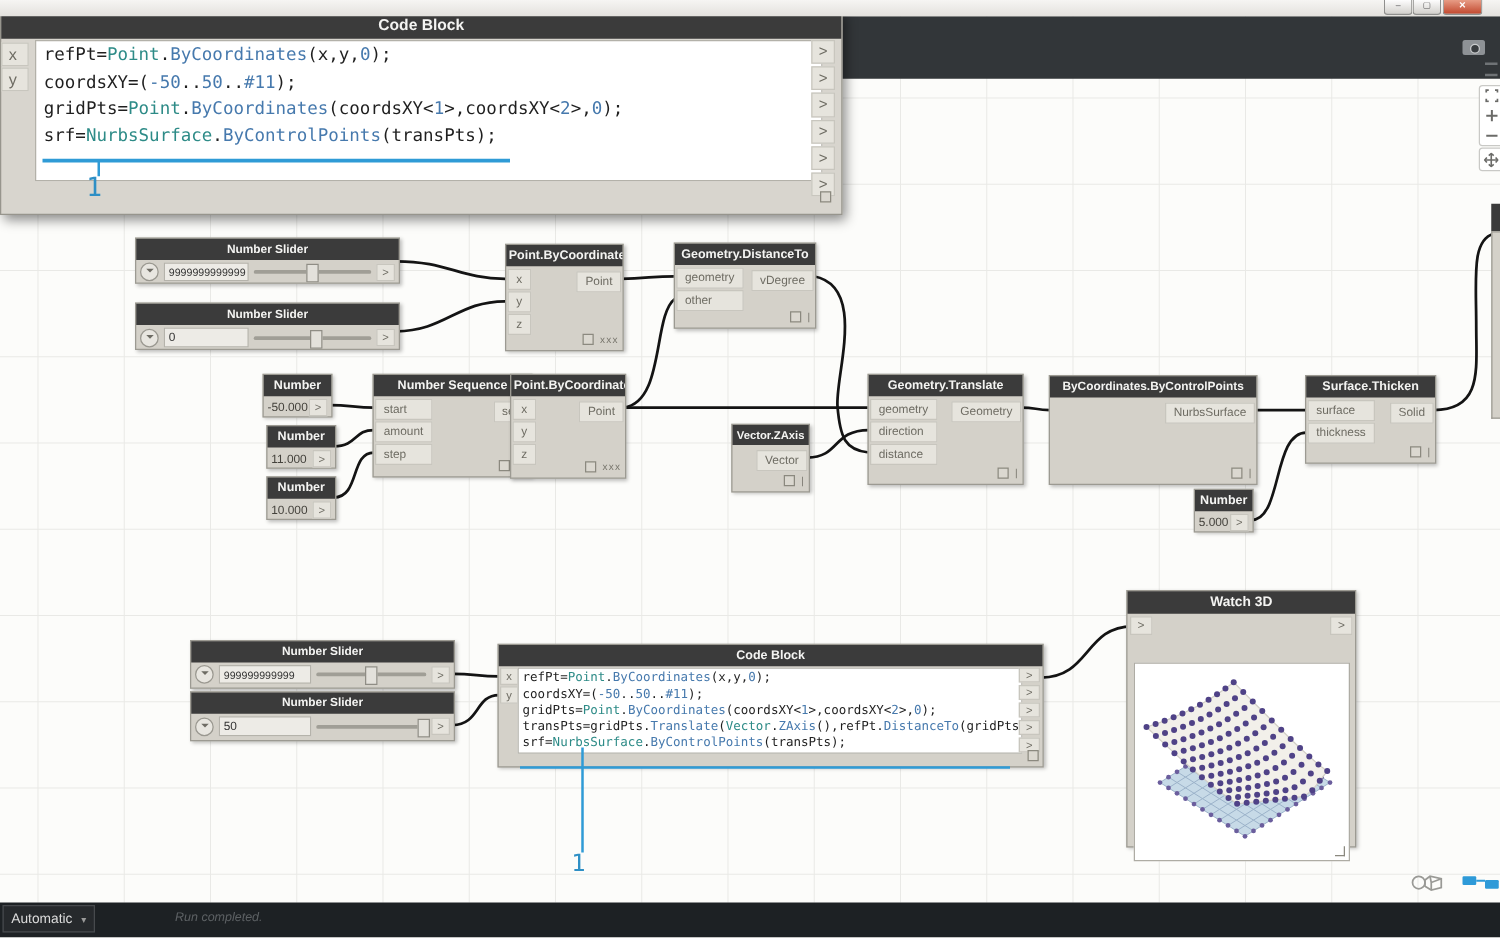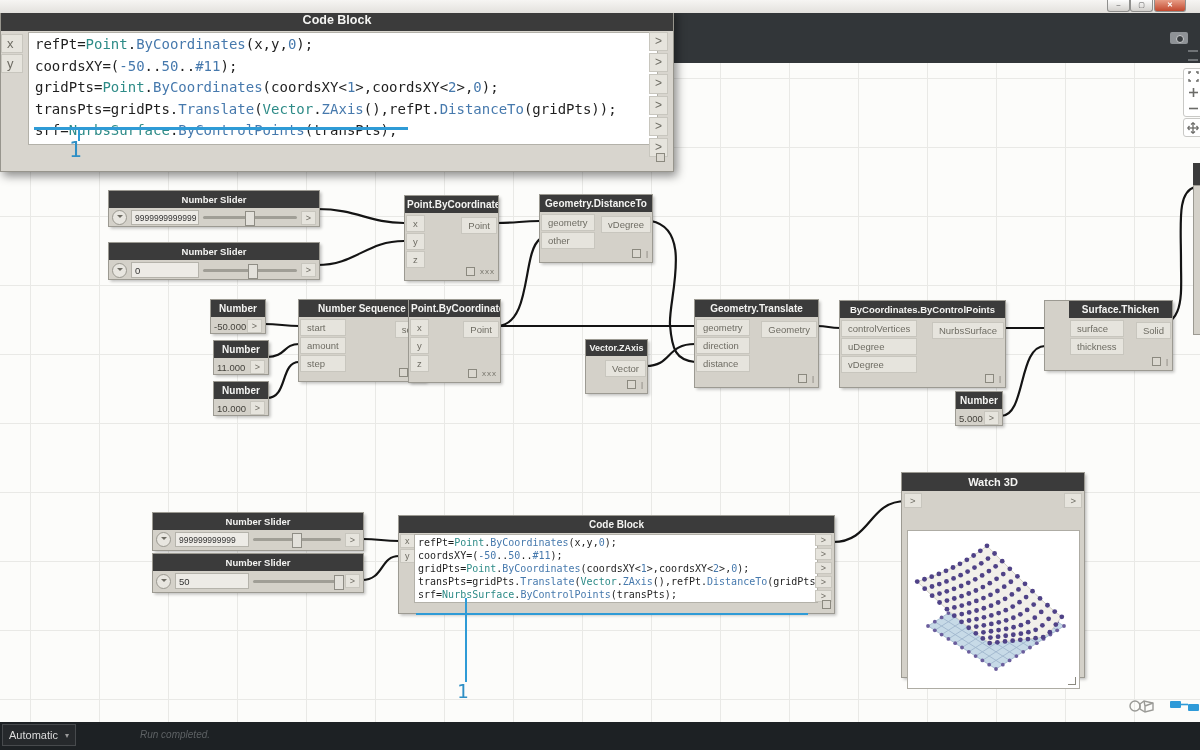--- a/index.html
+++ b/index.html
@@ -287,34 +287,29 @@
       <div class="nfoot">
           <span class="ckbx"></span>
           <span class="lace">|</span>
         </div>
     </div>
   </div>
 
   <div class="node" style="left:839px;top:300px;width:165px;height:86px;">
     <div class="nhead" style="font-size:9.5px;">ByCoordinates.ByControlPoints</div>
     <div class="nbody" style="height:67px;">
-      <div class="ins">
-        <div class="pin">controlVertices</div>
-        <div class="pin">uDegree</div>
-        <div class="pin">vDegree</div>
-      </div>
       <div class="outs"><span class="pout">NurbsSurface</span></div>
       <div class="nfoot">
           <span class="ckbx"></span>
           <span class="lace">|</span>
         </div>
     </div>
   </div>
 
-  <div class="node" style="left:1044px;top:300px;width:103px;height:69px;padding-left:24px;">
+  <div class="node" style="left:1044px;top:300px;width:103px;height:69px;">
     <div class="nhead">Surface.Thicken</div>
     <div class="nbody" style="height:50px;">
       <div class="ins">
         <div class="pin">surface</div>
         <div class="pin">thickness</div>
       </div>
       <div class="outs"><span class="pout">Solid</span></div>
       <div class="nfoot">
           <span class="ckbx"></span>
           <span class="lace">|</span>
@@ -600,21 +595,20 @@
 
   <div class="overlay">
     <div class="nhead">Code Block</div>
     <div class="nbody" style="height:139px;">
       <div class="pin" style="position:absolute;left:0;top:3px;width:10px;font-size:13px;padding:1px 5px;">x</div>
       <div class="pin" style="position:absolute;left:0;top:23px;width:10px;font-size:13px;padding:1px 5px;">y</div>
       <div class="codearea" style="left:27px;top:1px;width:616px;height:109px;font-size:14px;line-height:21.5px;padding:1px 6px;">
           <div class="ln"><span class="c-p">refPt=</span><span class="c-t">Point</span><span class="c-p">.</span><span class="c-b">ByCoordinates</span><span class="c-p">(x,y,</span><span class="c-b">0</span><span class="c-p">);</span></div>
           <div class="ln"><span class="c-p">coordsXY=(</span><span class="c-b">-50</span><span class="c-p">..</span><span class="c-b">50</span><span class="c-p">..</span><span class="c-b">#11</span><span class="c-p">);</span></div>
           <div class="ln"><span class="c-p">gridPts=</span><span class="c-t">Point</span><span class="c-p">.</span><span class="c-b">ByCoordinates</span><span class="c-p">(coordsXY&lt;</span><span class="c-b">1</span><span class="c-p">&gt;,coordsXY&lt;</span><span class="c-b">2</span><span class="c-p">&gt;,</span><span class="c-b">0</span><span class="c-p">);</span></div>
-          <div class="ln"><span class="c-p">transPts=gridPts.</span><span class="c-b">Translate</span><span class="c-p">(</span><span class="c-t">Vector</span><span class="c-p">.</span><span class="c-b">ZAxis</span><span class="c-p">(),refPt.</span><span class="c-b">DistanceTo</span><span class="c-p">(gridPts));</span></div>
           <div class="ln"><span class="c-p">srf=</span><span class="c-t">NurbsSurface</span><span class="c-p">.</span><span class="c-b">ByControlPoints</span><span class="c-p">(transPts);</span></div>
         </div>
       <div class="outcol" style="position:absolute;right:5px;top:1px;width:19px;">
         <span class="pout" style="font-size:12px;height:17.2px;line-height:17px;">&gt;</span>
         <span class="pout" style="font-size:12px;height:17.2px;line-height:17px;">&gt;</span>
         <span class="pout" style="font-size:12px;height:17.2px;line-height:17px;">&gt;</span>
         <span class="pout" style="font-size:12px;height:17.2px;line-height:17px;">&gt;</span>
         <span class="pout" style="font-size:12px;height:17.2px;line-height:17px;">&gt;</span>
         <span class="pout" style="font-size:12px;height:17.2px;line-height:17px;">&gt;</span>
       </div>

